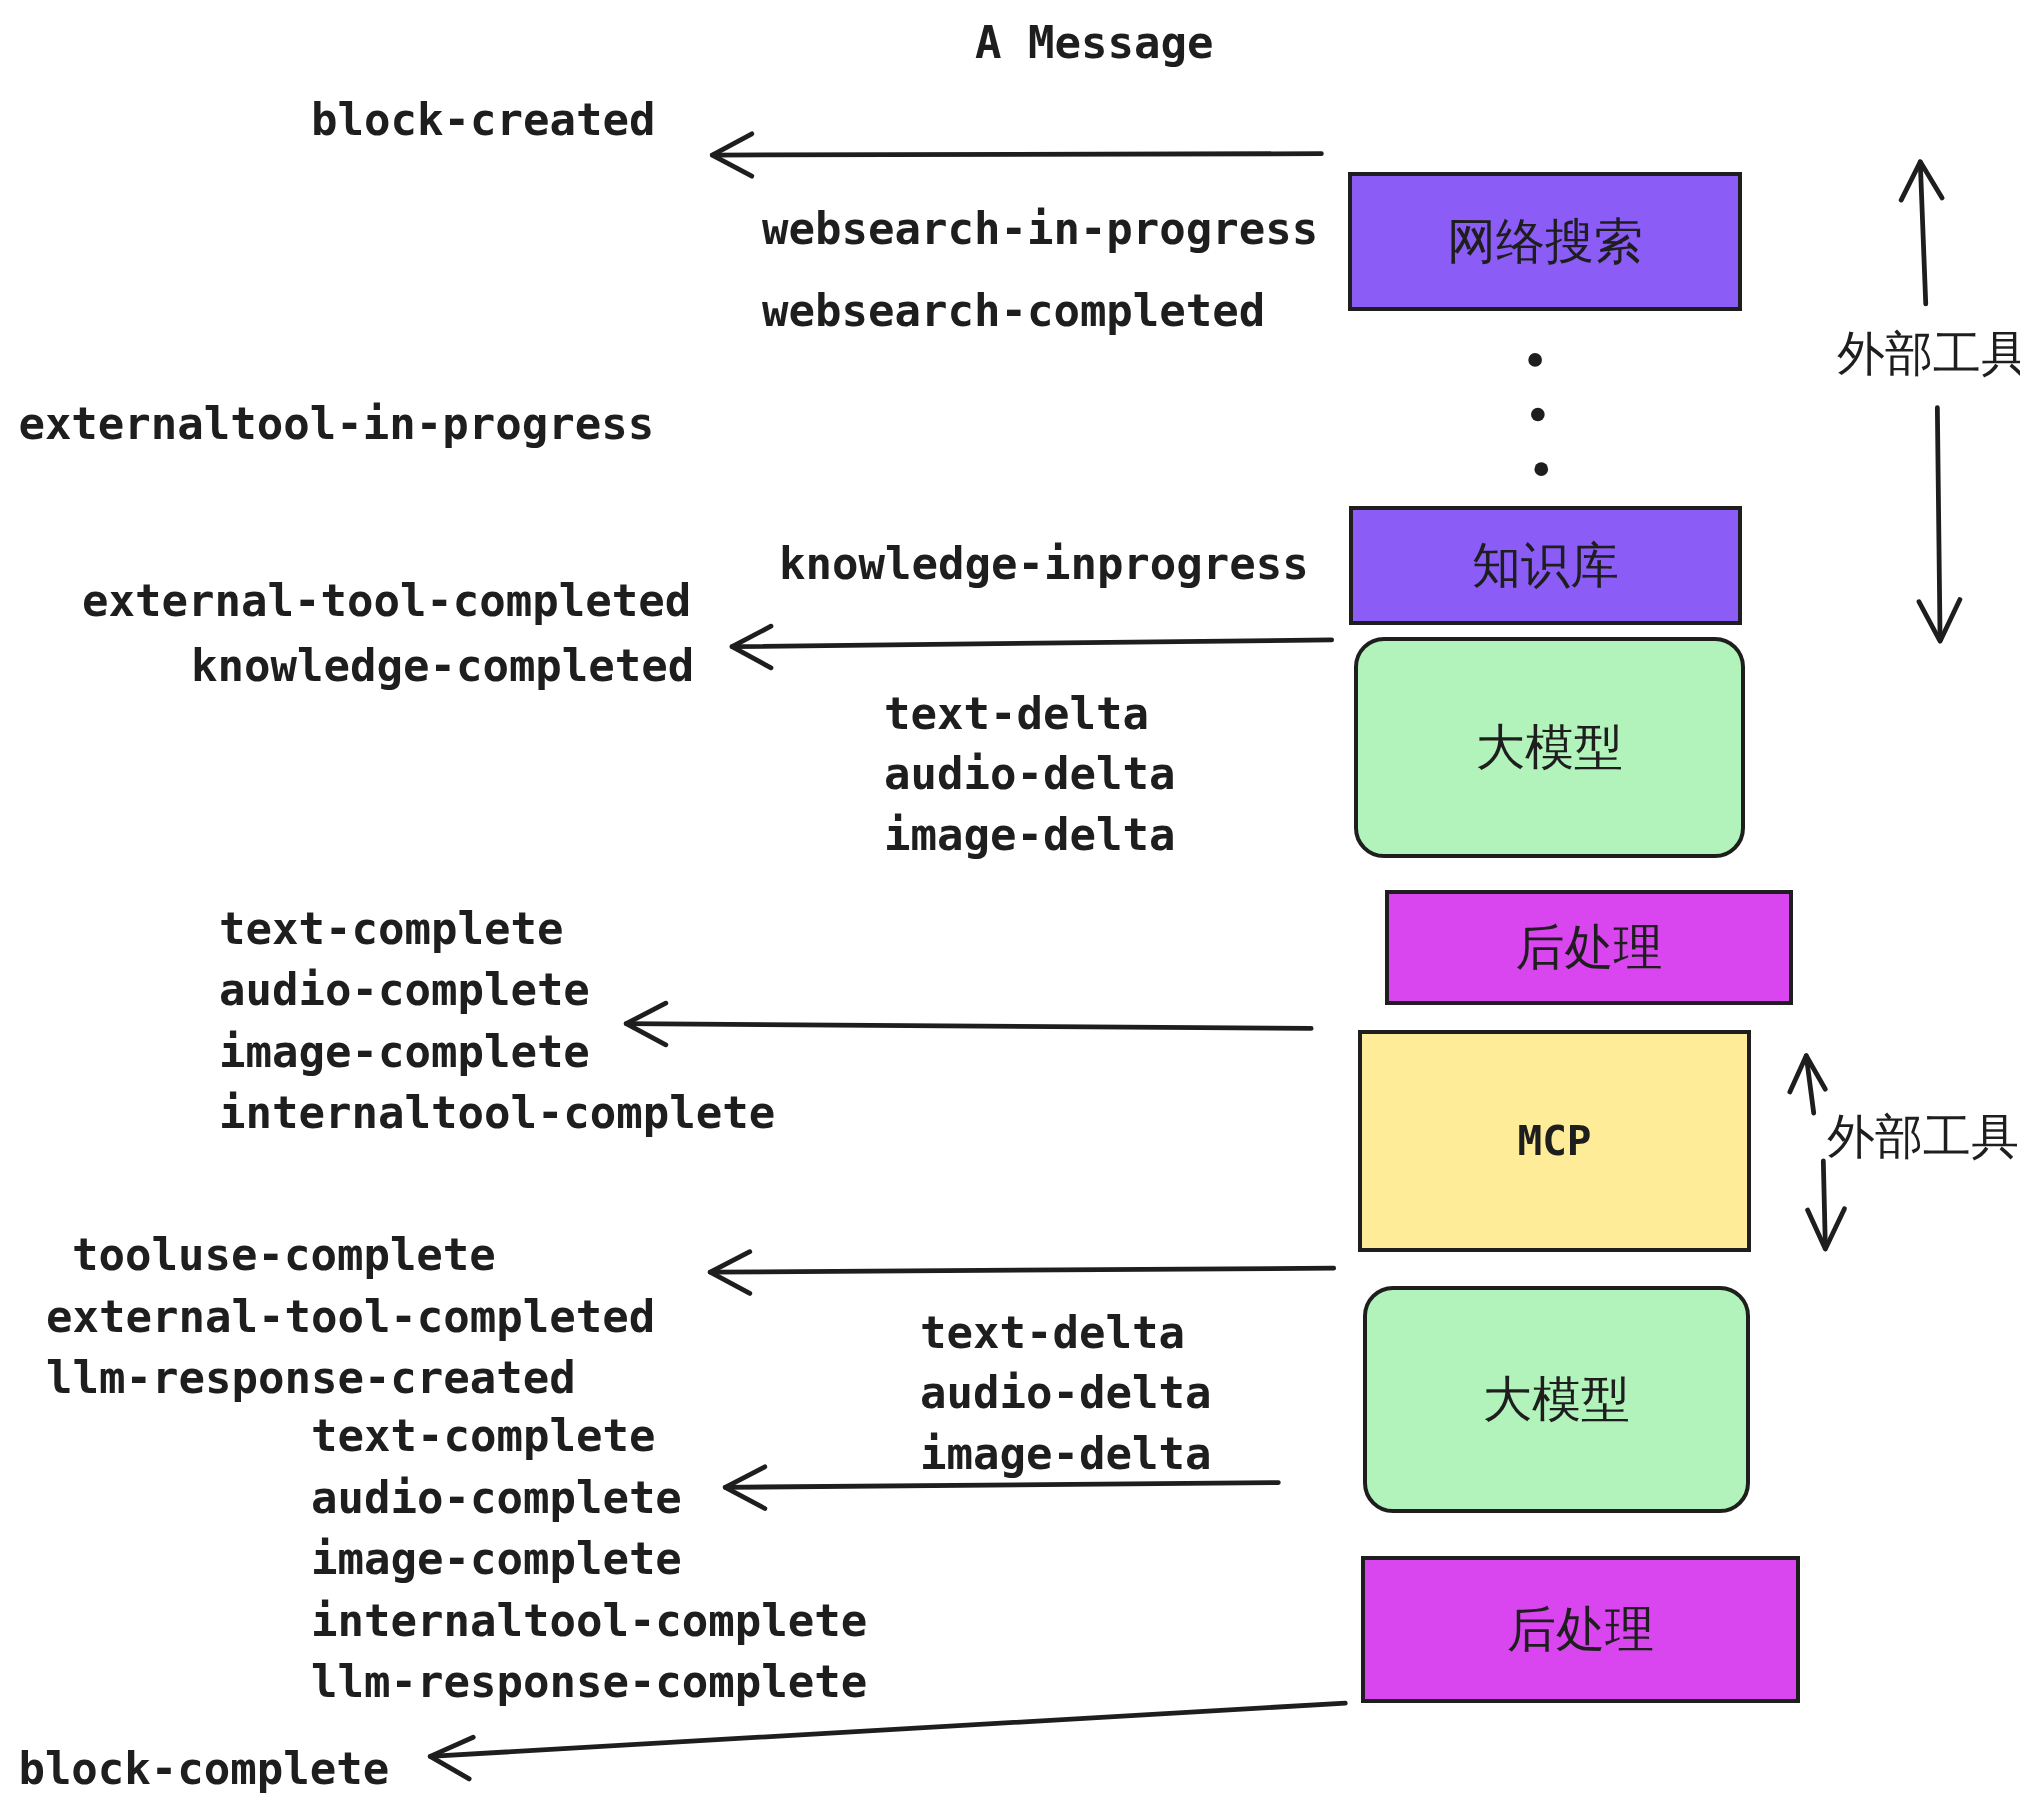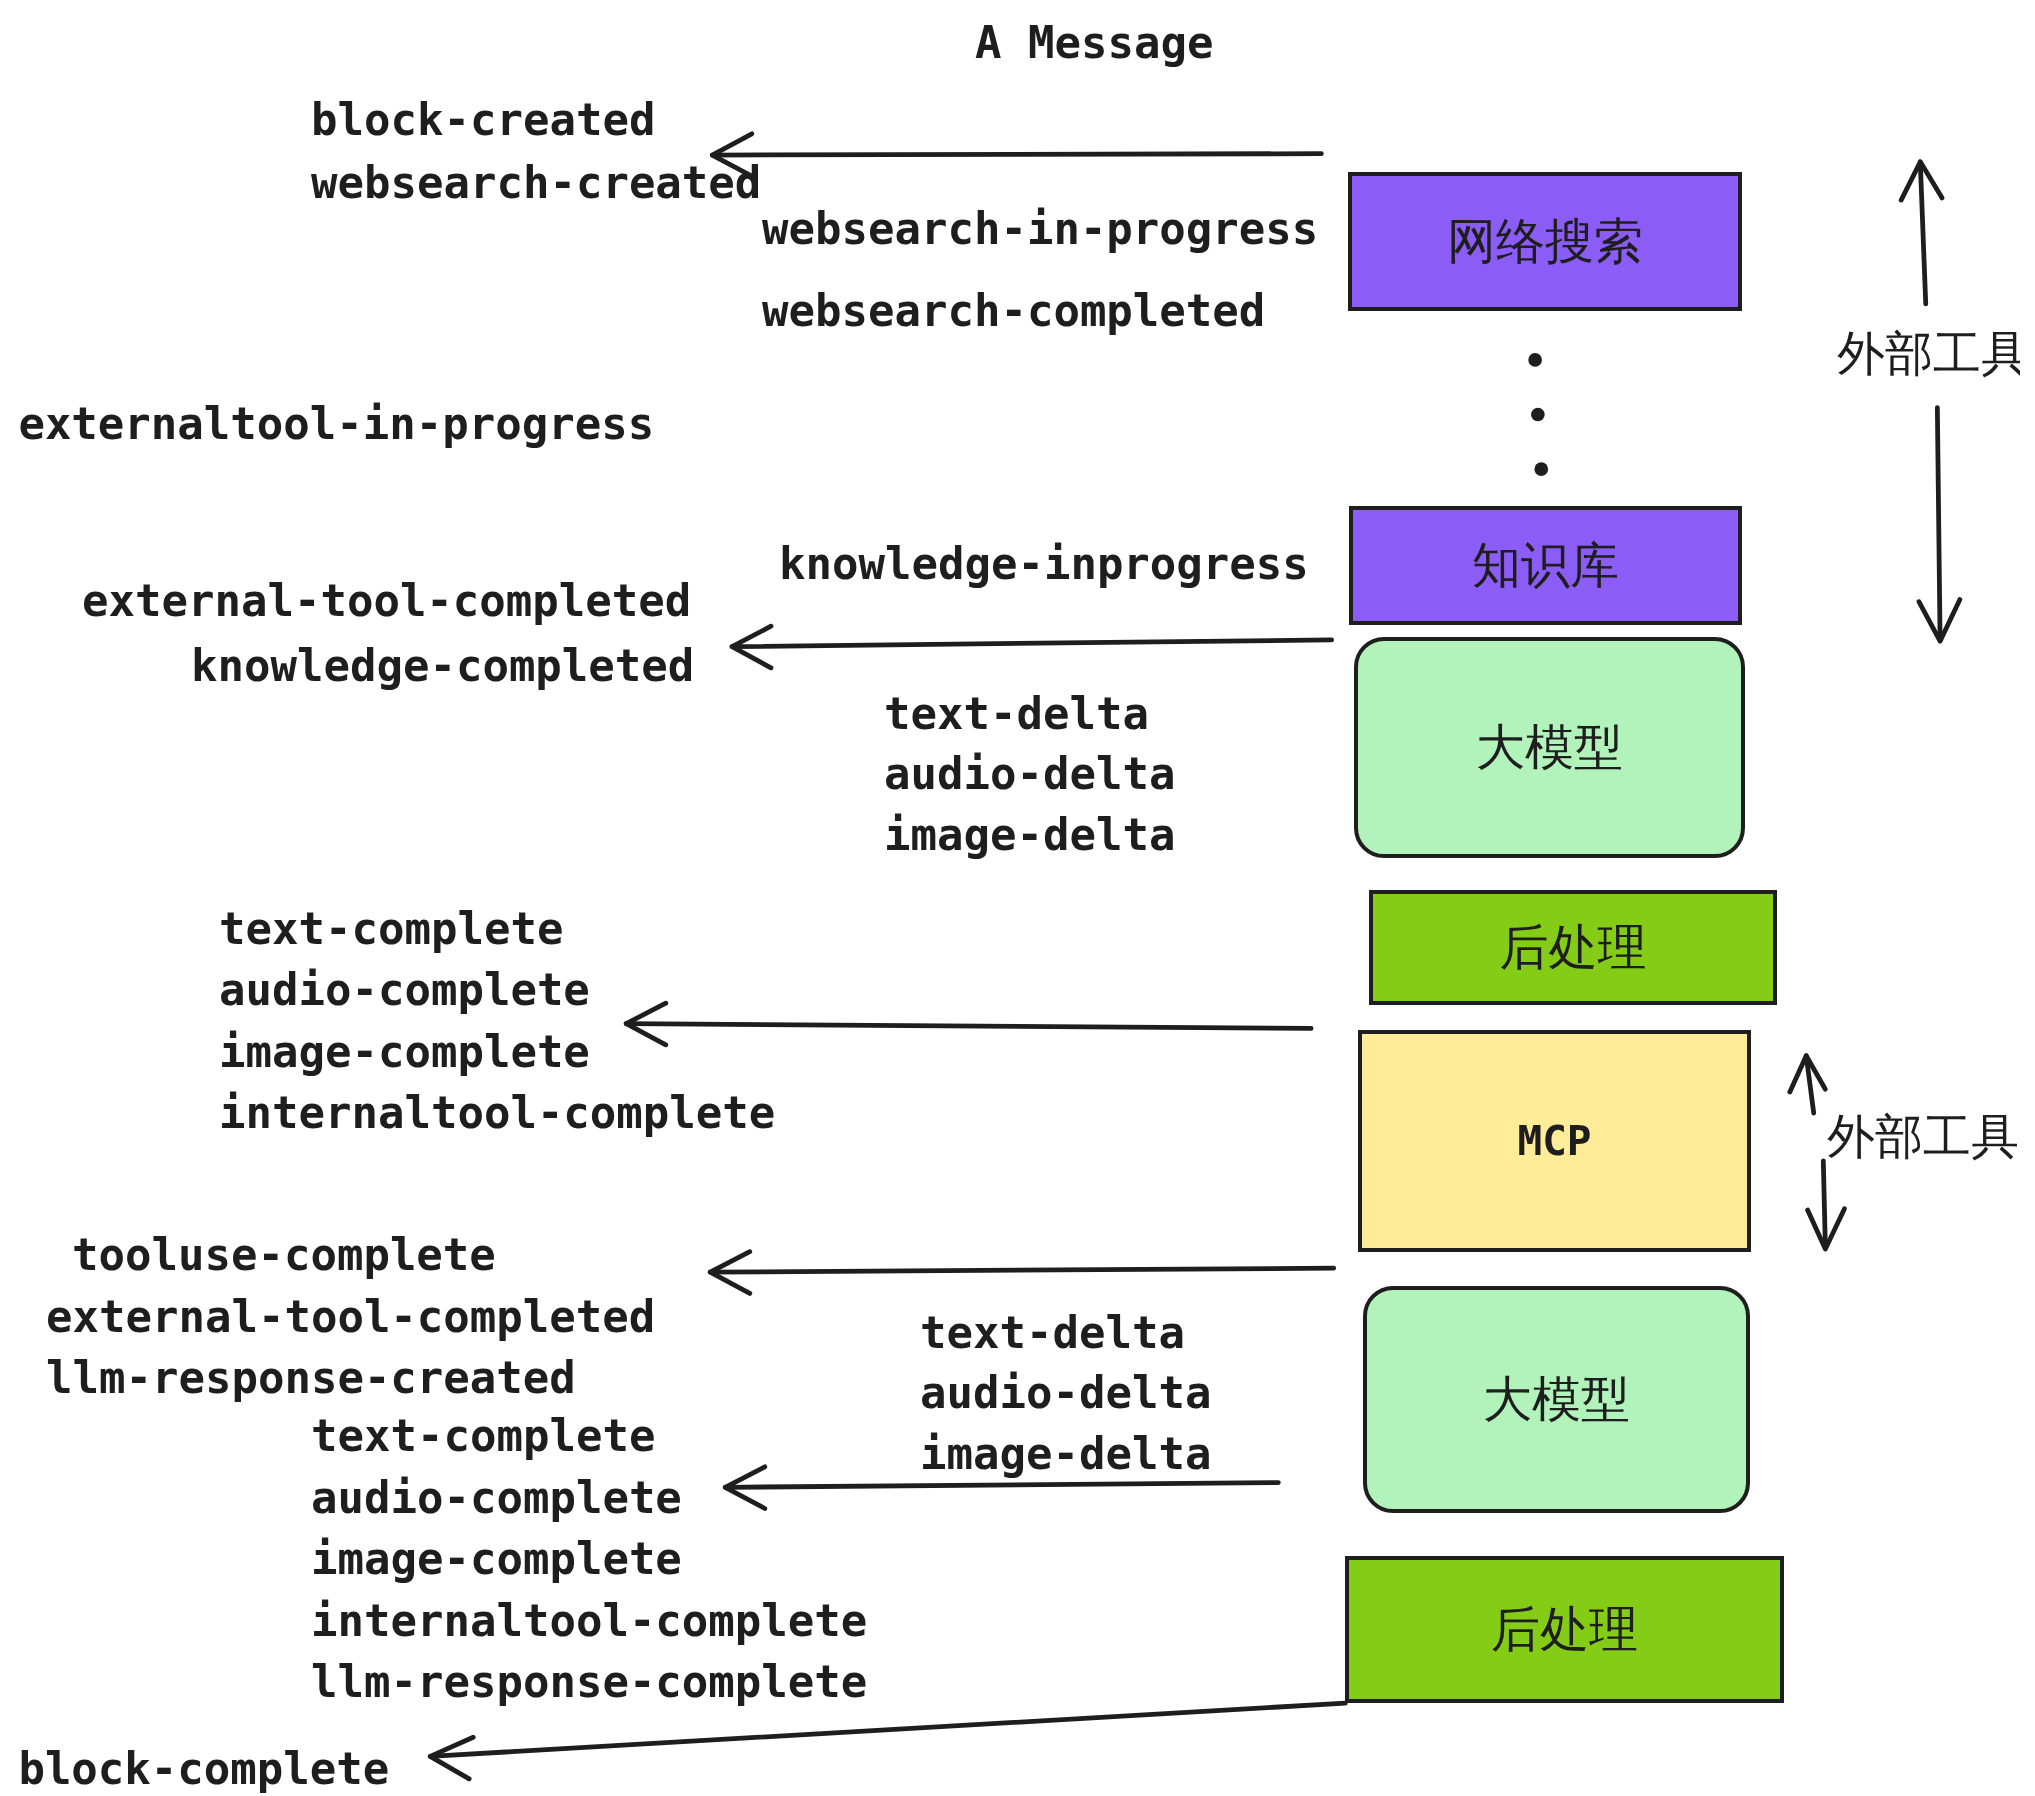--- a/index.html
+++ b/index.html
@@ -29,21 +29,21 @@
     box-sizing:border-box;
     border:4.1px solid #1e1e1e;
     display:flex; align-items:center; justify-content:center;
     font-size:49px; line-height:1;
     color:#1e1e1e;
     white-space:nowrap;
   }
   .fill-pink   { background:#8b5cf6; }
   .fill-green  { background:#b2f2bb;border-radius:30px; }
   .fill-yellow { background:#ffec99; }
-  .fill-white  { background:#84cc16; }
+  .fill-white  { background:#d946ef;margin-left:16px; }
   .box.mcp {
     font-family:"DejaVu Sans Mono", monospace;
     font-size:41px; font-weight:600;
   }
   .side-label {
     position:absolute;
     font-size:48px; line-height:1;
     white-space:nowrap;
     color:#1e1e1e;
   }
@@ -96,21 +96,20 @@
     <g>
       <circle cx="2248" cy="527" r="10"></circle>
       <circle cx="2252" cy="607" r="10"></circle>
       <circle cx="2257" cy="687" r="10"></circle>
     </g>
   </svg>
 
   <div class="title" style="left:975px; top:20.5px; position:absolute;">A Message</div>
 
   <div class="event" style="left:311px;  top:98px;">block-created</div>
-  <div class="event" style="left:311px;  top:161px;">websearch-created</div>
   <div class="event" style="left:762px; top:207px;">websearch-in-progress</div>
   <div class="event" style="left:762px; top:289px;">websearch-completed</div>
   <div class="event" style="left:18.4px;   top:402px;">externaltool-in-progress</div>
   <div class="event" style="left:779px; top:542px;">knowledge-inprogress</div>
   <div class="event" style="left:82px;  top:579px;">external-tool-completed</div>
   <div class="event" style="left:191px;  top:644px;">knowledge-completed</div>
   <div class="event" style="left:884px; top:692px;">text-delta</div>
   <div class="event" style="left:884px; top:752px;">audio-delta</div>
   <div class="event" style="left:884px; top:813px;">image-delta</div>
   <div class="event" style="left:219px;  top:907px;">text-complete</div>

